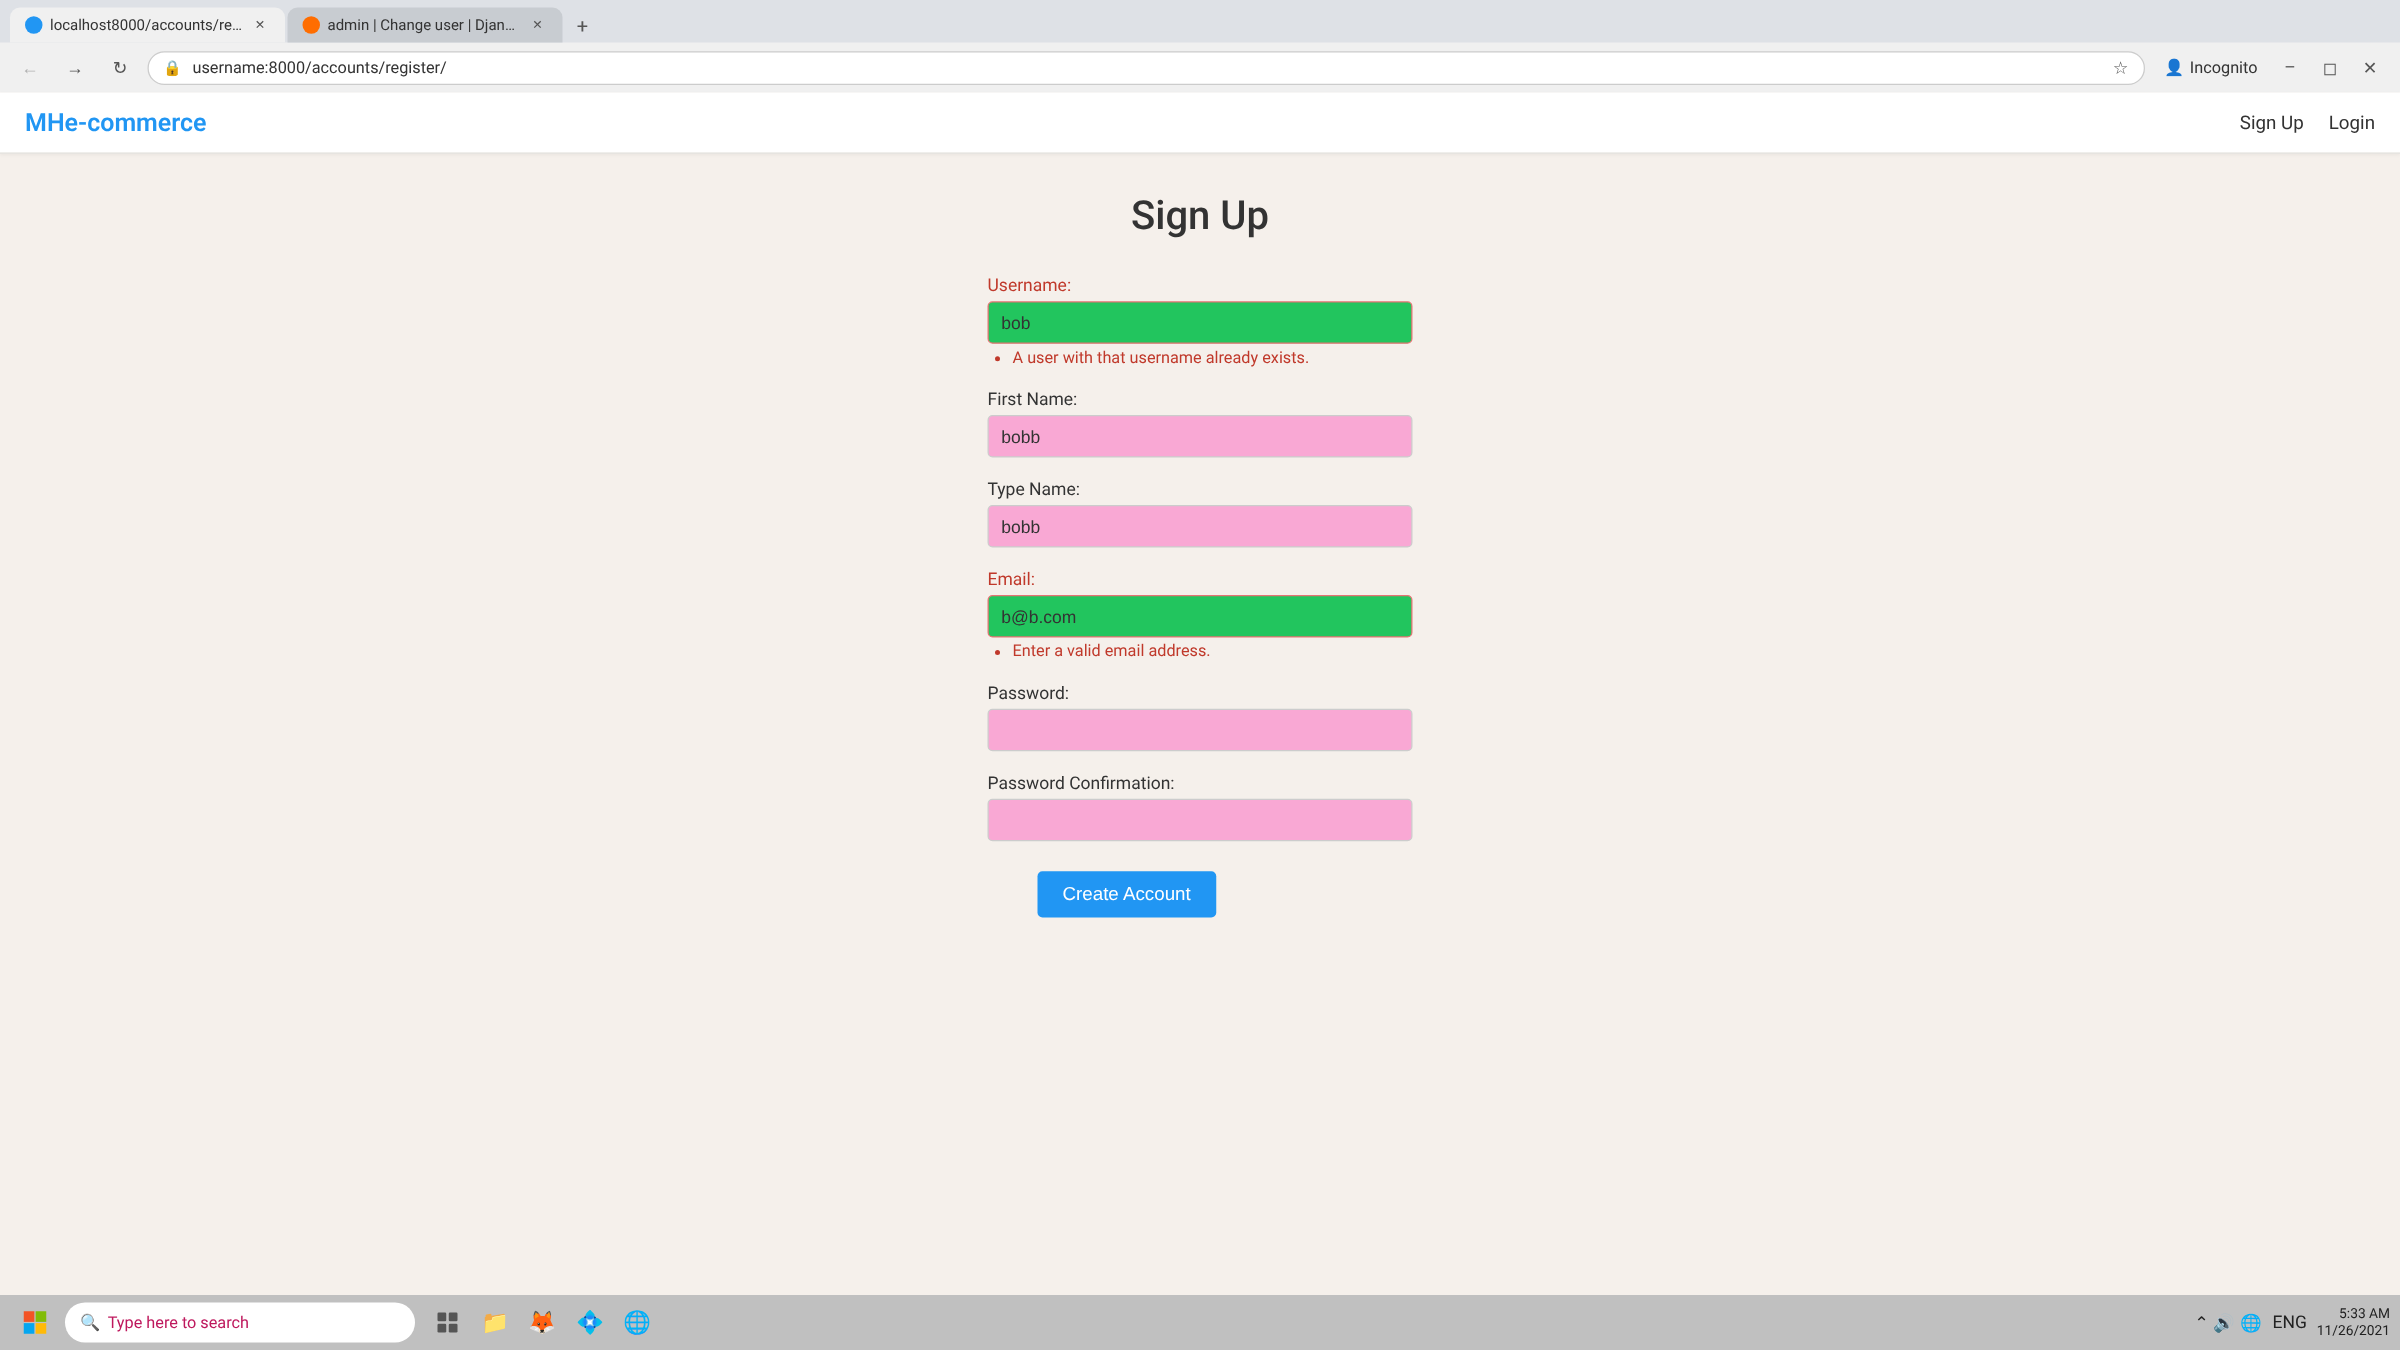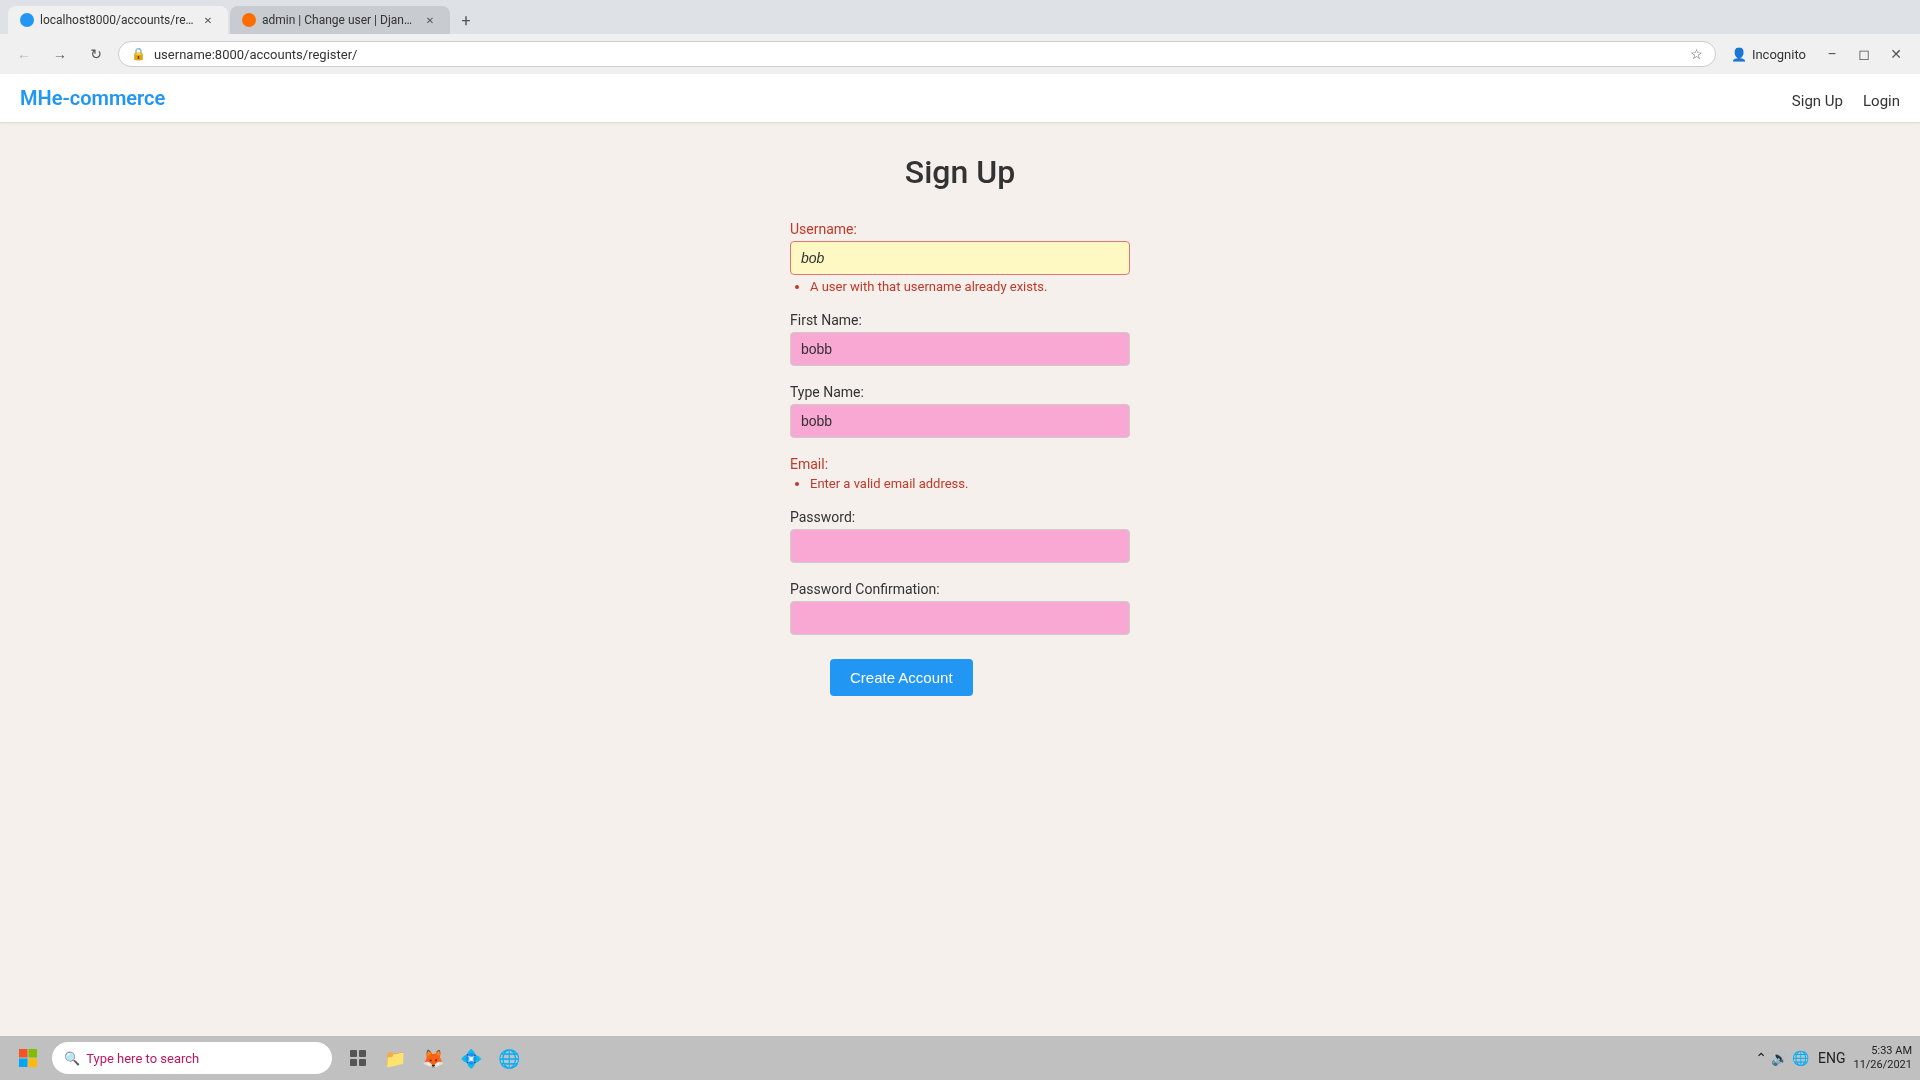--- a/index.html
+++ b/index.html
@@ -155,21 +155,21 @@
     .page-content {
       flex: 1;
       background: #f5f0eb;
     }
 
     
     .navbar {
       background: white;
       padding: 12px 20px;
       display: flex;
-      align-items: flex-end;
+      align-items: center;
       justify-content: space-between;
       border-bottom: 1px solid #e0ddd8;
       box-shadow: 0 1px 3px rgba(0,0,0,0.05);
     }
 
     .navbar-brand {
       font-size: 20px;
       font-weight: 600;
       color: #2196F3;
       text-decoration: none;
@@ -227,23 +227,22 @@
       padding: 8px 10px;
       border: 1px solid #ccc;
       border-radius: 4px;
       font-size: 14px;
       color: #333;
       background: #f9a8d4;
       outline: none;
     }
 
     .form-input.error-input {
-      background: #fef9c3;
+      background: #22c55e;
       border-color: #e57373;
-      font-style: italic;
     }
 
     .error-list {
       list-style: disc;
       padding-left: 20px;
       margin-top: 4px;
     }
 
     .error-item {
       font-size: 13px;
@@ -447,20 +446,21 @@
 
       
       <div class="form-group">
         <label class="form-label">Type Name:</label>
         <input class="form-input" type="text" value="bobb" style="">
       </div>
 
       
       <div class="form-group">
         <label class="form-label error-label">Email:</label>
+        <input class="form-input error-input" type="text" value="b@b.com" style="">
         <ul class="error-list">
           <li class="error-item">Enter a valid email address.</li>
         </ul>
       </div>
 
       
       <div class="form-group">
         <label class="form-label">Password:</label>
         <input class="form-input" type="password" value="" style="">
       </div>

